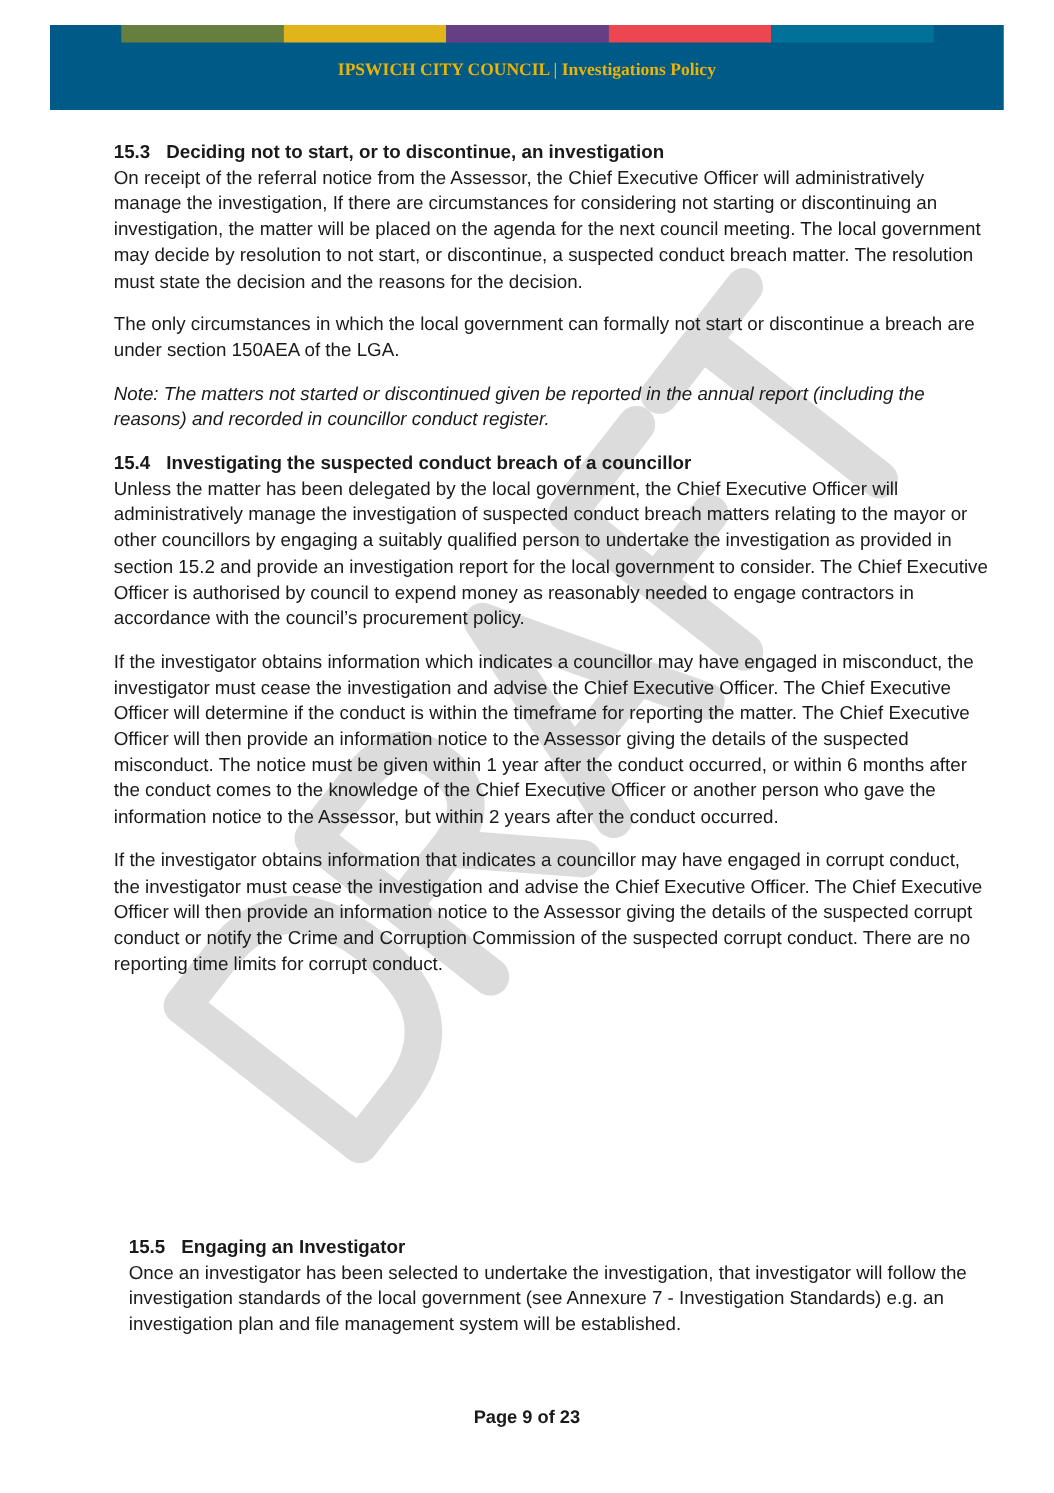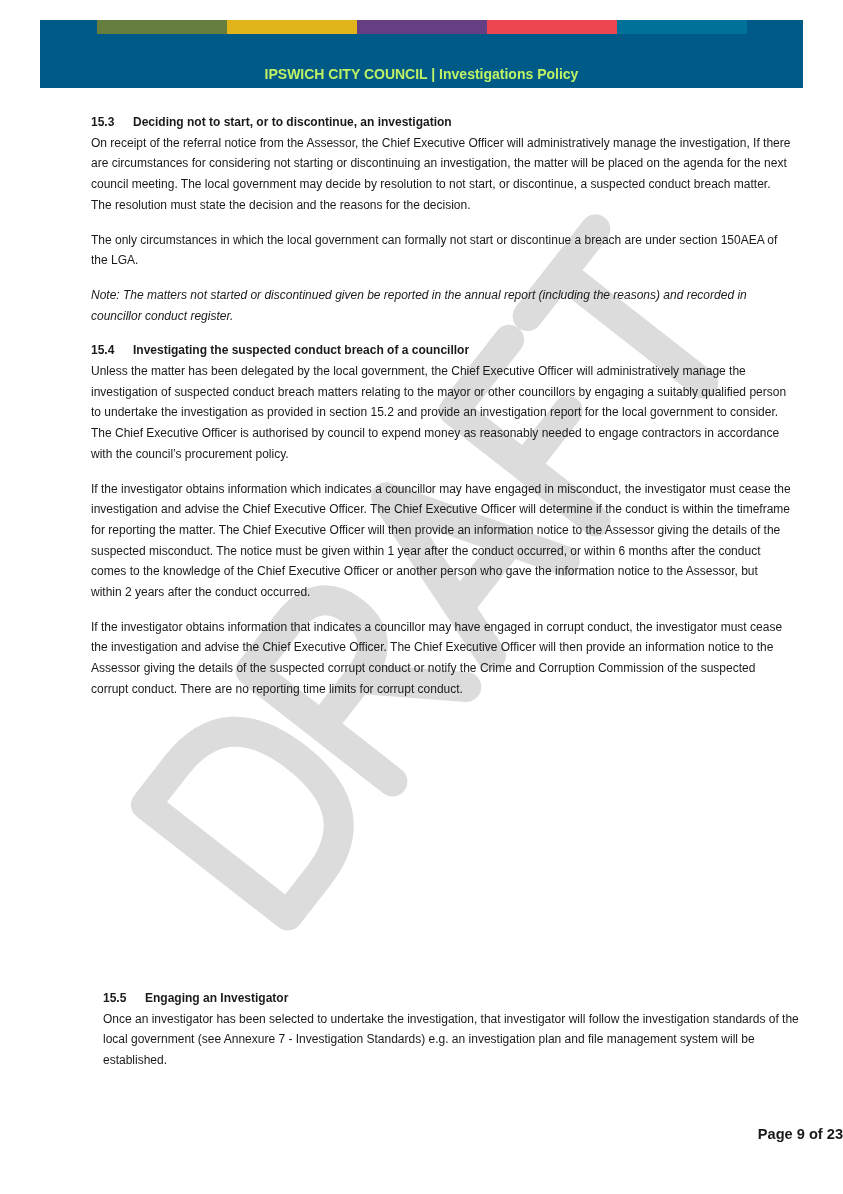--- a/index.html
+++ b/index.html
@@ -2,33 +2,33 @@
 <html><head>
 <meta charset="utf-8">
 <style>
   html, body { margin: 0; padding: 0; background: #ffffff; }
   body { width: 843px; height: 1194px; position: relative; overflow: hidden;
          font-family: "Liberation Sans", sans-serif; color: #1a1a1a; }
   .header { position: absolute; left: 40px; top: 20px; width: 763px; height: 68px;
             background: #005a87; }
   .stripes { position: absolute; left: 57px; top: 0; height: 14px; display: flex; }
   .stripe { width: 130px; height: 14px; }
-  .header-title { position: absolute; left: 0; right: 0; top: 44px; text-align: center;
-                  color: #bef264; font-weight: bold; font-size: 14px; line-height: 20px; }
+  .header-title { position: absolute; left: 0; right: 0; top: 27px; text-align: center;
+                  color: #eab308; font-weight: bold; font-size: 14px; line-height: 20px; font-family: Liberation Serif, serif; }
   .content { position: absolute; left: 91px; top: 112px; width: 700px;
-             font-size: 12px; line-height: 20.7px; }
+             font-size: 15px; line-height: 20.7px; }
   .section-title { font-weight: bold; margin: 0; }
   .section-title .num { display: inline-block; width: 42px; }
   p { margin: 0; }
   .gap { height: 14px; }
   .note { font-style: italic; }
   .watermark { position: absolute; left: 0; top: 0; width: 843px; height: 1194px;
                pointer-events: none; z-index: 0; }
   .content, .header, .footer { z-index: 1; }
-  .footer { position: absolute; left: 0; right: 0; top: 1126px; text-align: right;
+  .footer { position: absolute; left: 0; right: 0; top: 1126px; text-align: center;
             font-weight: bold; font-size: 14.6px; }
 </style>
 </head>
 <body>
 
 <svg class="watermark" viewBox="0 0 843 1194" xmlns="http://www.w3.org/2000/svg">
   <g transform="translate(420,600) rotate(-52)" fill="none" stroke="#dcdcdc" stroke-width="30" stroke-linejoin="round" stroke-linecap="round">
 
     <path d="M-330,-90 L-330,90 L-280,90 Q-200,90 -200,0 Q-200,-90 -280,-90 Z"></path>
 

